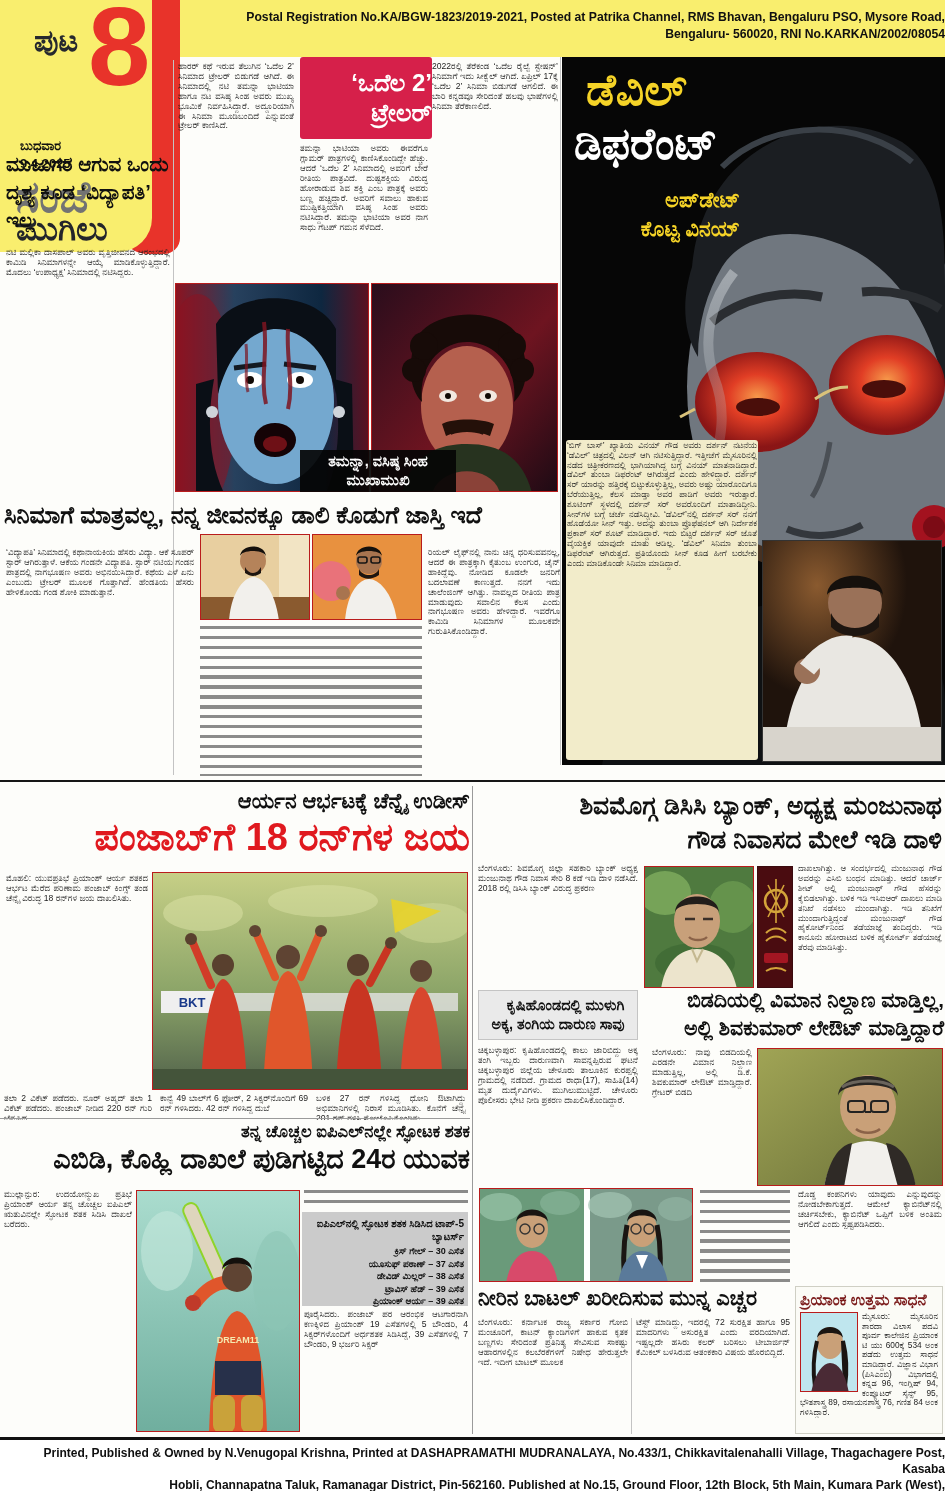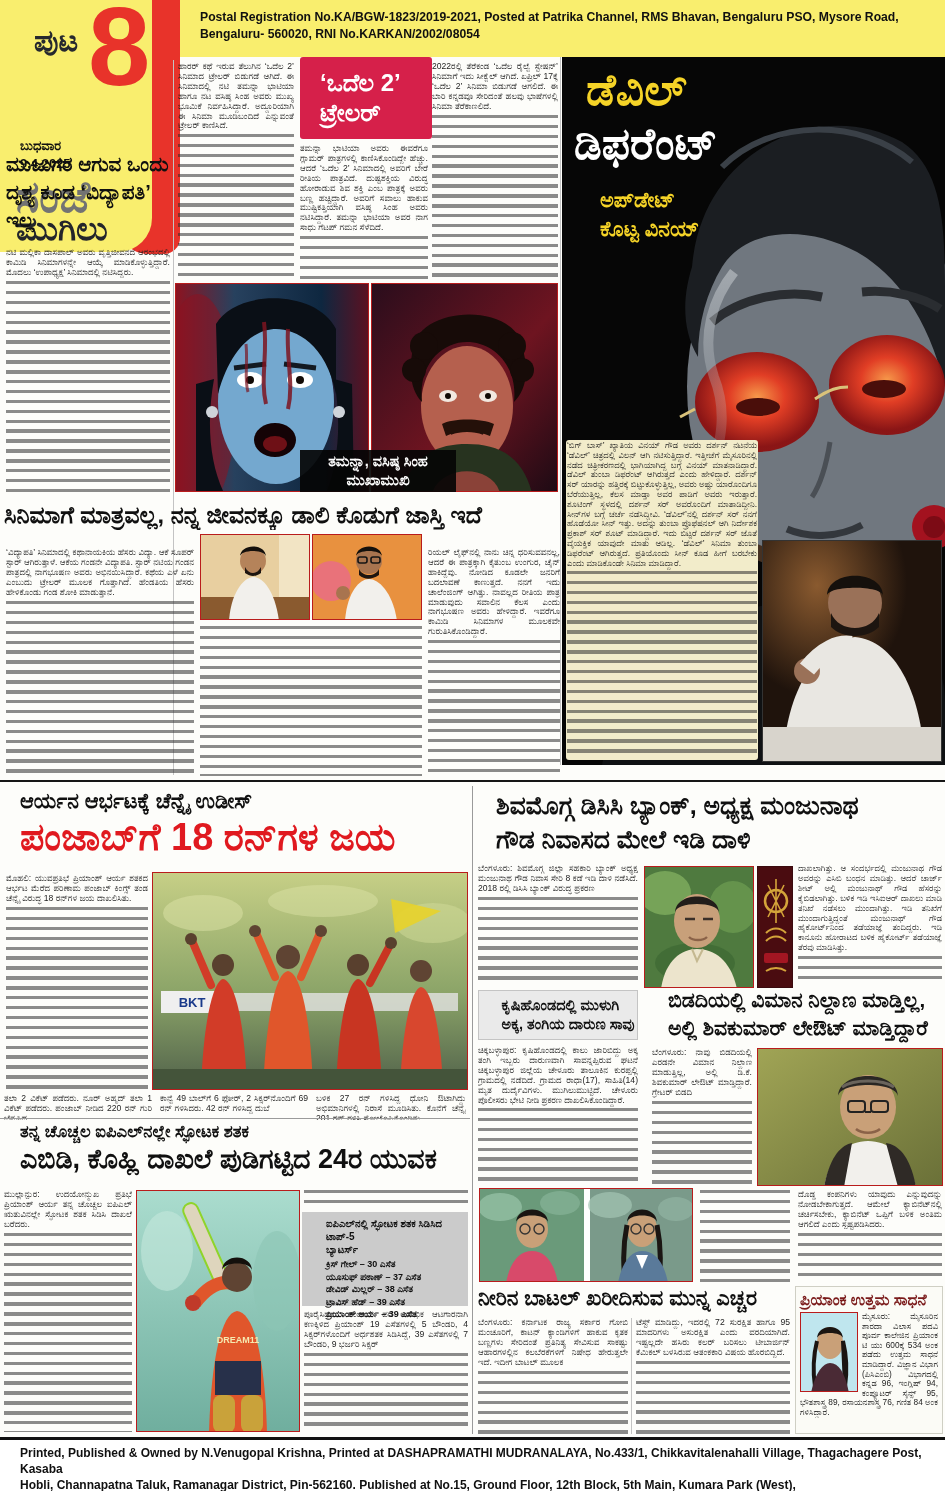--- a/index.html
+++ b/index.html
@@ -1,24 +1,24 @@
 <!DOCTYPE html>
 <html><head>
 <meta charset="utf-8">
 <style>
   html,body{margin:0;padding:0;background:#e8e8e8;}
   #page{position:relative;width:945px;height:1491px;background:#fdfdfa;overflow:hidden;
         font-family:"Liberation Sans","DejaVu Sans",sans-serif;color:#1c1c1c;}
   .a{position:absolute;}
-  .col{display:flex;flex-direction:column;overflow:hidden;}
+  .col{display:flex;flex-direction:row;overflow:hidden;}
   .bt{font-size:8.6px;line-height:9.9px;text-align:justify;color:#1d1d1d;}
   .fillrest{flex:1;min-height:6px;margin-top:3px;
     background:repeating-linear-gradient(to bottom,rgba(45,45,45,.55) 0 3.4px,transparent 3.4px 9.9px);}
   .hl{font-weight:700;color:#101010;}
-  .center{text-align:left;margin-left:20px;}
+  .center{text-align:right;}
   .photo{border:1px solid #b91c1c;box-sizing:border-box;overflow:hidden;background:#ccc;}
   .vline{width:1px;background:#c3c3c3;}
   .hline{height:2px;background:#161616;}
   .capbox{background:rgba(5,5,5,.92);color:#fff;font-weight:700;text-align:center;}
   svg{display:block;}
 </style>
 </head>
 <body>
 
 <div id="page">

